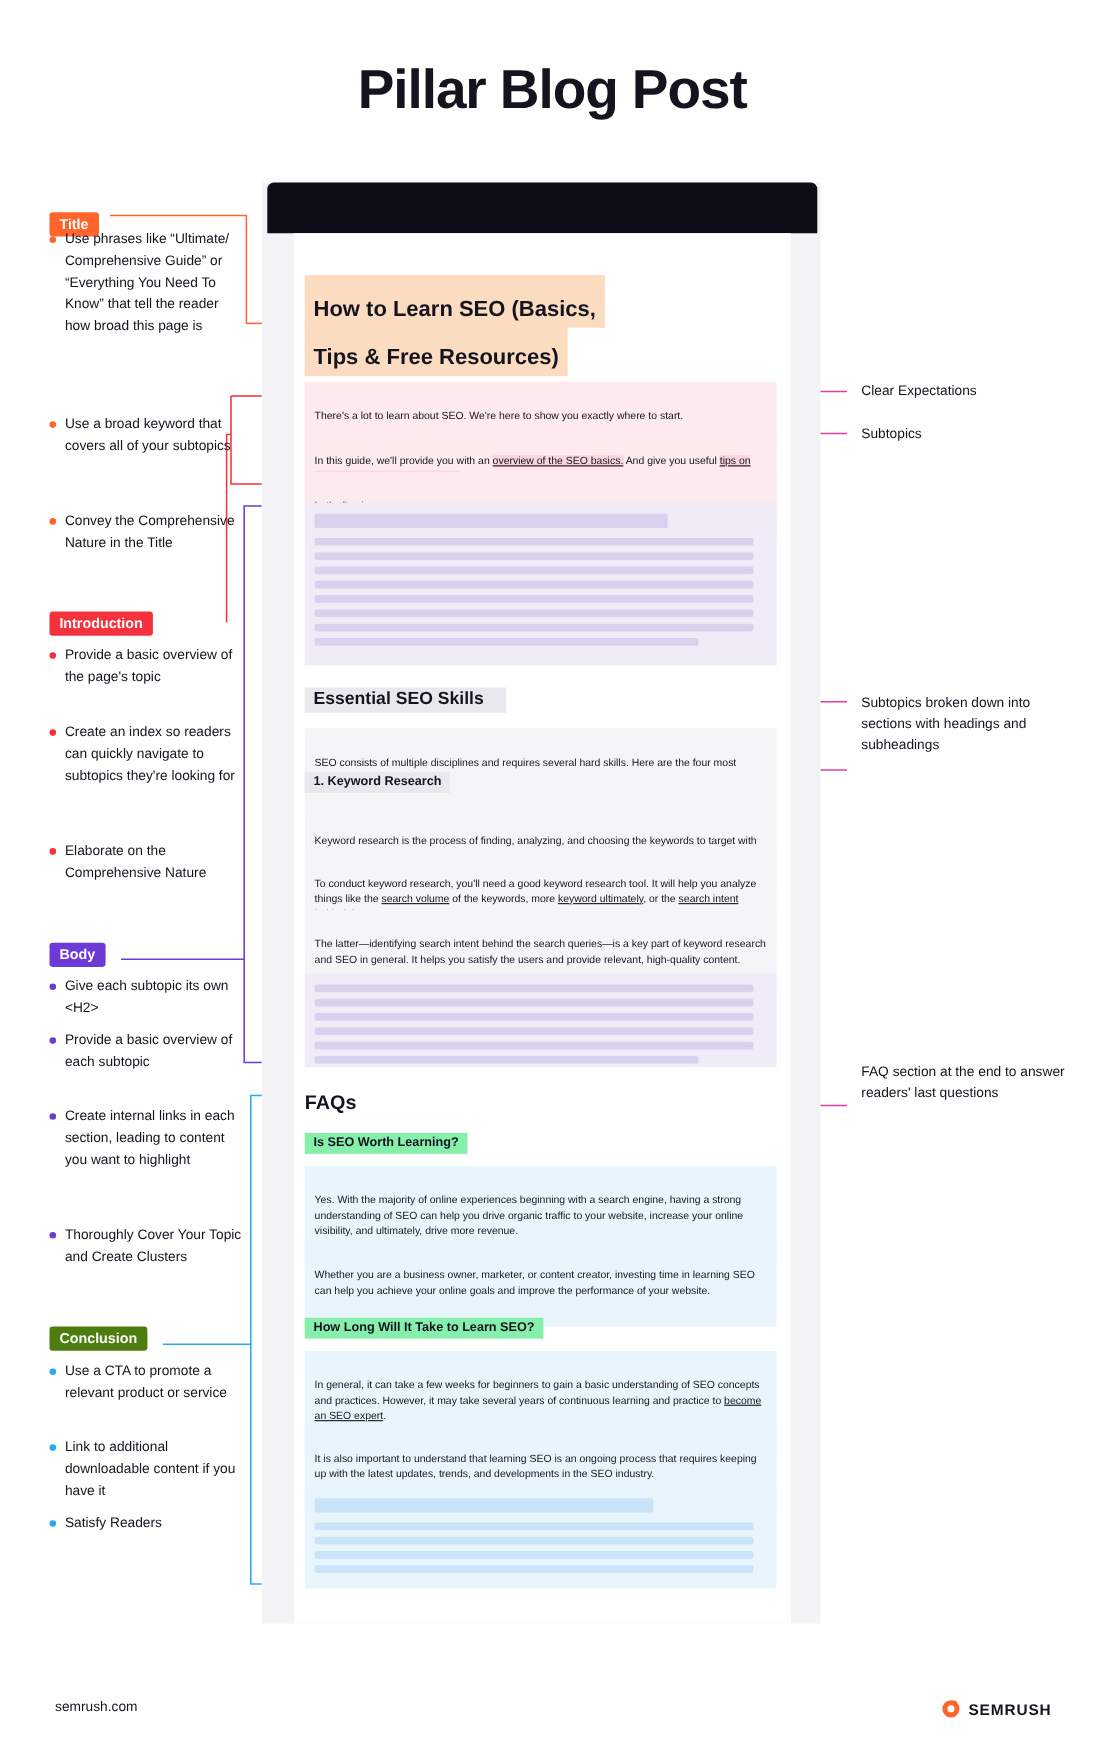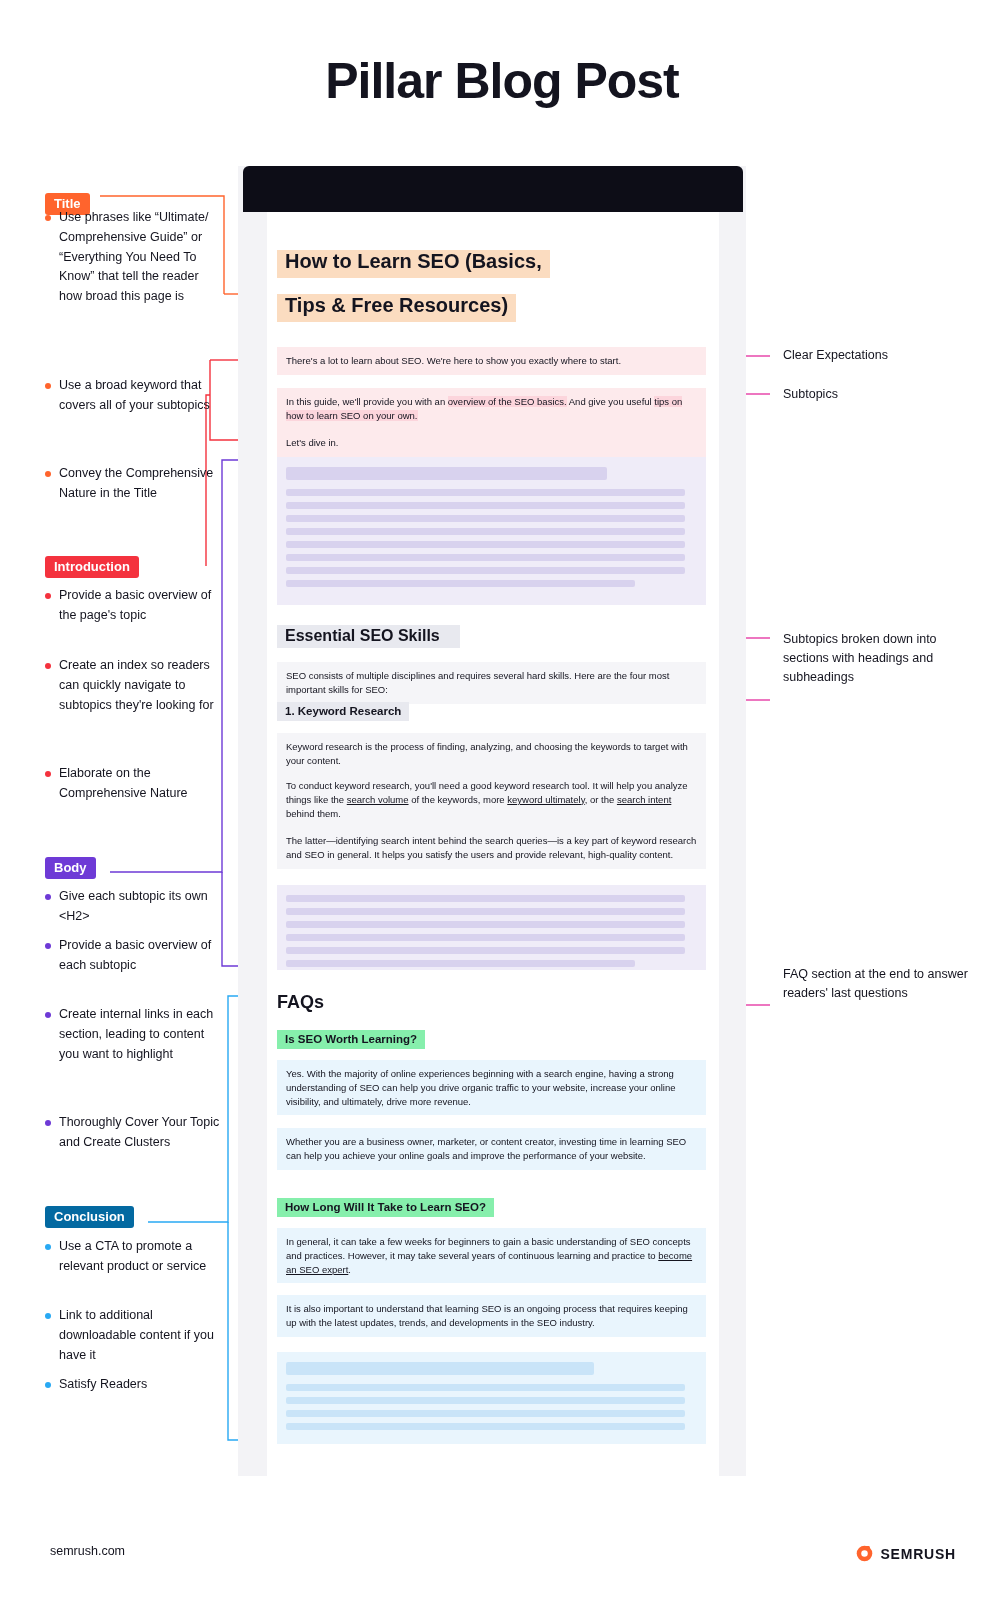--- a/index.html
+++ b/index.html
@@ -42,38 +42,38 @@
     position:absolute; left:267px; top:212px;
     width:452px; height:1264px;
     background:#ffffff;
   }
 
   
   .h1-line {
     position:absolute; left:277px;
     background:#fbdcc0;
     font-size:20px; font-weight:bold; color:#14141f;
-    padding:0 8px 5px 8px;
+    padding:20px 8px 5px 8px;
     line-height:1.15;
     text-align:right;
   }
   .h1-line.a { top:250px; }
   .h1-line.b { top:294px; }
 
   .para {
     position:absolute; left:277px; width:429px;
     font-size:9.5px; line-height:1.45;
-    padding:7px 9px;
+    padding:25px 9px;
     color:#14141f;
   }
   .para.pink { background:#fdeaec; }
   .para.grey { background:#f5f5f8; }
   .para.blue { background:#e9f5fd; }
 
-  .hl-pink { background:#fcd5dc; }
+  .hl-pink { background:#fcd5dc;text-decoration:underline; }
   .u { text-decoration:underline; }
 
   .h2 {
     position:absolute; left:277px;
     font-size:16px; font-weight:bold; color:#14141f;
     background:#e8e9ef; padding:2px 20px 3px 8px;
   }
   .h3 {
     position:absolute; left:277px;
     font-size:11.5px; font-weight:bold; color:#14141f;
@@ -100,21 +100,21 @@
 
   
   .tag {
     position:absolute;
     font-size:13px; font-weight:bold; color:#ffffff;
     padding:3px 9px 4px 9px; border-radius:3px;
   }
   .tag.title   { left:45px; top:178px; background:#ff642d;margin-top:15px; }
   .tag.intro   { left:45px; top:556px; background:#f4323e; }
   .tag.body    { left:45px; top:857px; background:#6e3ad6; }
-  .tag.concl   { left:45px; top:1206px; background:#0369a1; }
+  .tag.concl   { left:45px; top:1206px; background:#4d7c0f; }
 
   .bullet {
     position:absolute; left:45px; width:180px;
     font-size:12.5px; line-height:1.58; color:#14141f;
     padding-left:14px;
   }
   .bullet::before {
     content:""; position:absolute; left:0; top:7px;
     width:6px; height:6px; border-radius:50%;
   }

